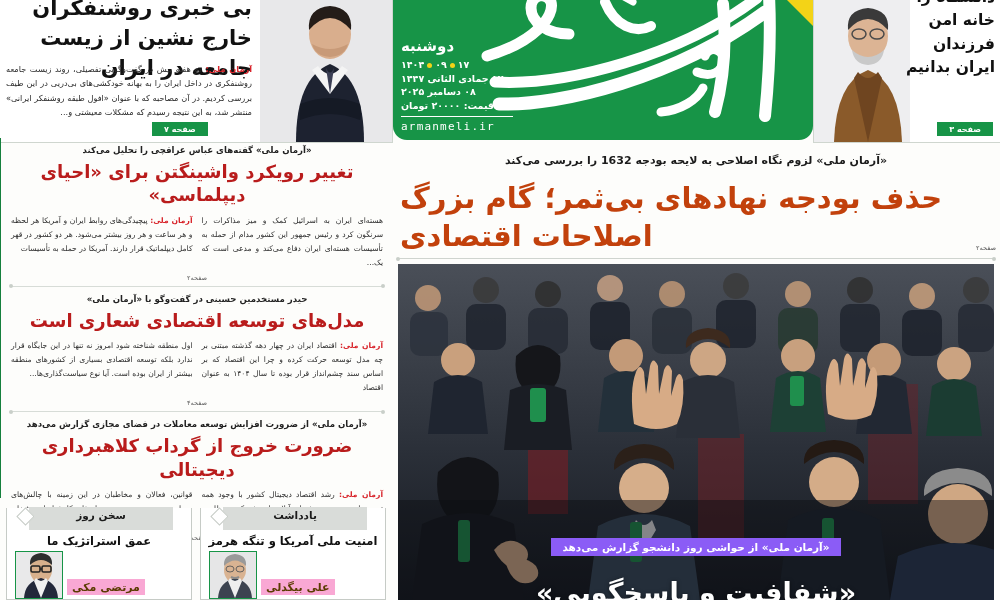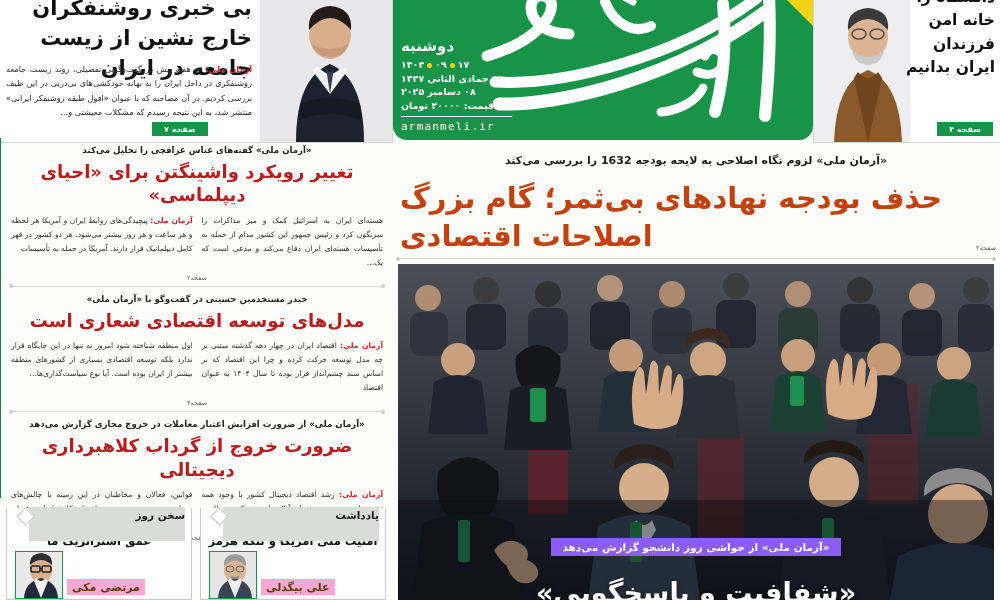--- a/index.html
+++ b/index.html
@@ -108,23 +108,23 @@
   }
   .art-sep::before{right:-2px;}
   .art-sep::after{left:-2px;}
 
   
   .opinions{position:absolute;left:0;top:508px;width:392px;height:92px;
             display:flex;direction:rtl;gap:8px;padding:0 6px;box-sizing:border-box;}
   .opbox{position:relative;flex:1;border:1px solid #c6cbc6;border-top:none;
          background:#fff;padding-top:18px;}
   .op-tab{
-    position:absolute;right:6px;top:-1px;left:22px;height:34px;
+    position:absolute;right:18px;top:-1px;left:22px;height:23px;
     background:#d9dcd9;color:#1b1b1b;font-size:10.5px;font-weight:bold;
-    line-height:17px;
+    text-align:center;line-height:17px;
   }
   .op-diamond{
     position:absolute;left:12px;top:2px;width:11px;height:11px;
     background:#fff;border:1px solid #c6cbc6;transform:rotate(45deg);
   }
   .op-title{
     font-size:11.5px;font-weight:bold;color:#111;text-align:center;
     margin:7px 6px 0 6px;line-height:1.4;
   }
   .op-author-wrap{position:absolute;left:8px;bottom:0;display:flex;align-items:flex-end;gap:4px;}
@@ -273,21 +273,21 @@
       <div class="head">مدل‌های توسعه اقتصادی شعاری است</div>
       <div class="cols">
         <p><span class="lead">آرمان ملی:</span> <span>اقتصاد ایران در چهار دهه گذشته مبتنی بر چه مدل توسعه حرکت کرده و چرا این اقتصاد که بر اساس سند چشم‌انداز قرار بوده تا سال ۱۴۰۴ به عنوان اقتصاد</span></p>
         <p>اول منطقه شناخته شود امروز نه تنها در این جایگاه قرار ندارد بلکه توسعه اقتصادی بسیاری از کشورهای منطقه بیشتر از ایران بوده است. آیا نوع سیاست‌گذاری‌ها...</p>
       </div>
       <div class="pmark">صفحه۴</div>
     </div>
     <div class="art-sep"></div>
 
     <div class="art">
-      <div class="kicker">«آرمان ملی» از ضرورت افزایش اعتبار معاملات در خروج مجازی گزارش می‌دهد</div>
+      <div class="kicker">«آرمان ملی» از ضرورت افزایش توسعه معاملات در فضای مجازی گزارش می‌دهد</div>
       <div class="head">ضرورت خروج از گرداب کلاهبرداری دیجیتالی</div>
       <div class="cols">
         <p><span class="lead">آرمان ملی:</span> <span>رشد اقتصاد دیجیتال کشور با وجود همه تحریم‌ها و... در بستر فضای آنلاین از رشد کمی مطلوبی برخوردار بوده است، اما به دلیل فقدان زیرساخت‌ها و</span></p>
         <p>قوانین، فعالان و مخاطبان در این زمینه با چالش‌های بسیاری روبه‌رو هستند. به اعتقاد کارشناسان، فضای اقتصاد دیجیتال ایران با رشد کم‌نظیر و...</p>
       </div>
       <div class="pmark">صفحه۴</div>
     </div>
   </div>
 
   <div class="opinions">

